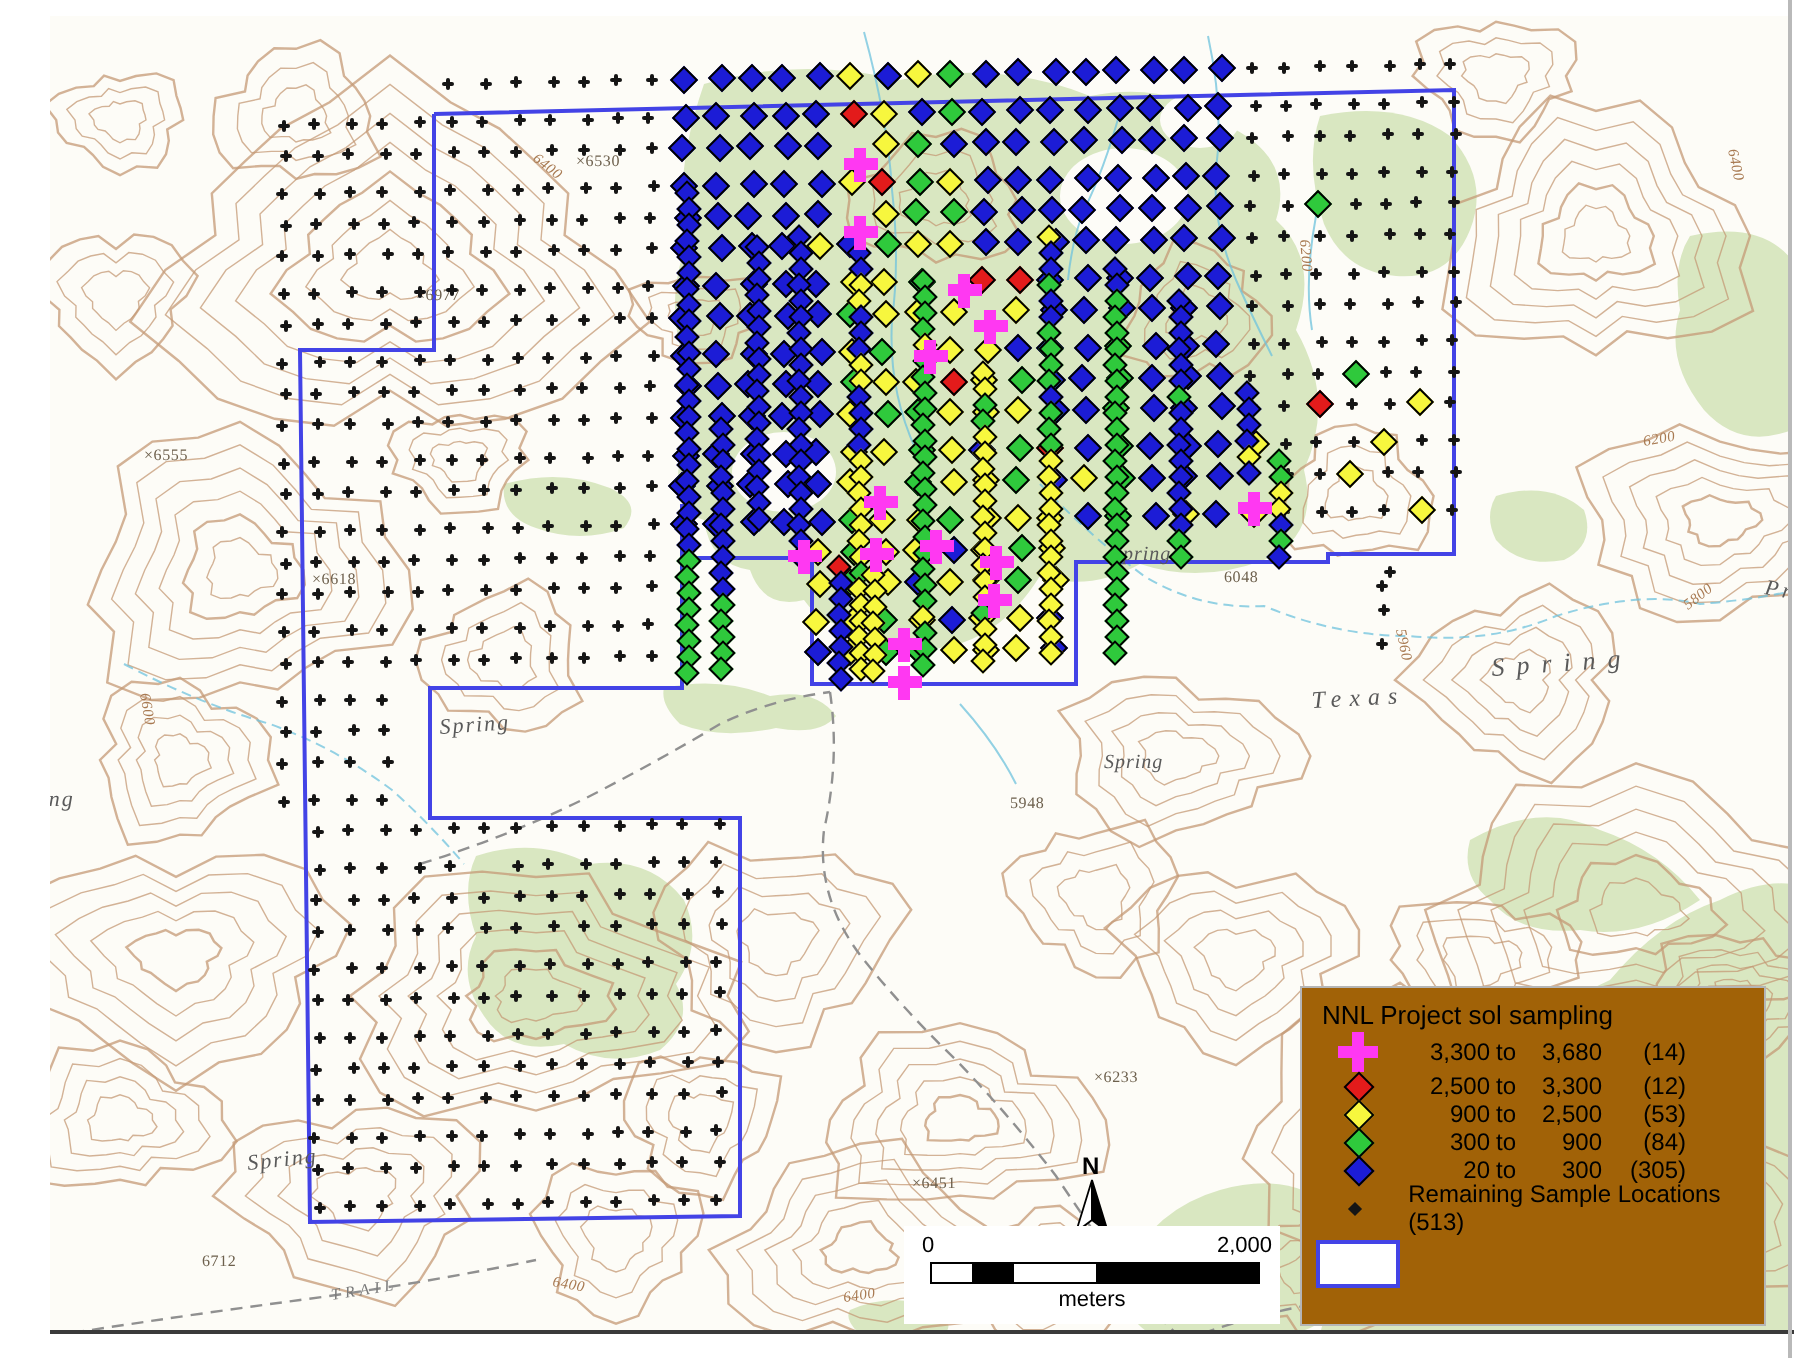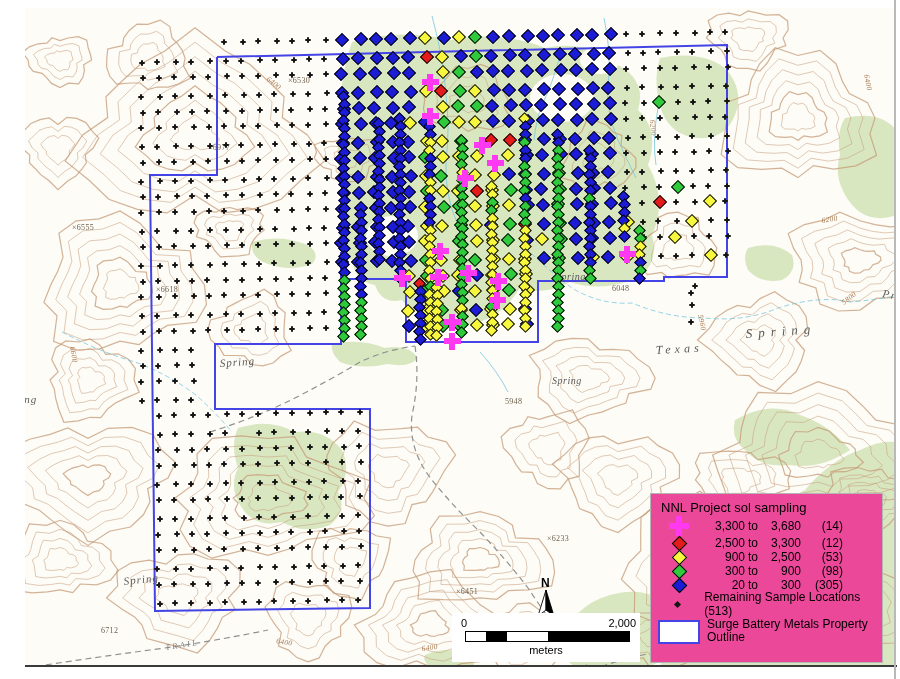--- a/index.html
+++ b/index.html
@@ -15,21 +15,21 @@
   
   .kdot{position:absolute;width:6px;height:6px;}
   .kdot::before{content:"";position:absolute;left:0;top:2px;width:6px;height:2px;background:#151515;border-radius:1px;}
   .kdot::after{content:"";position:absolute;left:2px;top:0;width:2px;height:6px;background:#151515;border-radius:1px;}
   .dia{position:absolute;border:1px solid #000;transform:rotate(45deg);}
   .mcross{position:absolute;width:17px;height:17px;}
   .mcross::before{content:"";position:absolute;left:0;top:5.8px;width:17px;height:5.4px;background:var(--mc,#ff38f2);}
   .mcross::after{content:"";position:absolute;left:5.8px;top:0;width:5.4px;height:17px;background:var(--mc,#ff38f2);}
 
   
-  #legend{position:absolute;left:650px;top:493px;width:231px;height:168px;background:#ec4899;
+  #legend{position:absolute;left:650px;top:493px;width:231px;height:168px;background:#a16207;
           border:1px solid #b5b5b5;font-size:12px;color:#000;}
   #legend .ltitle{font-size:13px;margin:6px 0 1px 10px;}
   #legend .lsub{font-size:12px;margin:0 0 4px 10px;}
   .lrow{display:flex;align-items:center;height:14px;}
   .lrow.first{height:20px;}
   .licon{width:56px;display:flex;justify-content:center;align-items:center;}
   .llo{width:38px;text-align:right;}
   .lto{width:16px;text-align:center;}
   .lhi{width:40px;text-align:right;}
   .lcount{width:42px;text-align:right;}
@@ -1340,21 +1340,21 @@
           <span class="lhi">2,500</span>
           <span class="lcount">(53)</span>
         </div>
         <div class="lrow">
           <span class="licon">
             <span class="legdia" style="background: rgb(47, 201, 60);"></span>
           </span>
           <span class="llo">300</span>
           <span class="lto">to</span>
           <span class="lhi">900</span>
-          <span class="lcount">(98)</span>
+          <span class="lcount">(84)</span>
         </div>
         <div class="lrow">
           <span class="licon">
             <span class="legdia" style="background: rgb(28, 28, 214);"></span>
           </span>
           <span class="llo">20</span>
           <span class="lto">to</span>
           <span class="lhi">300</span>
           <span class="lcount">(305)</span>
         </div>
@@ -1362,22 +1362,18 @@
     <div class="lremain">
       <span class="licon">
           <span class="legkdot"></span>
         </span>
       <span>Remaining Sample Locations (513)</span>
     </div>
     <div class="loutline">
       <span class="licon">
           <span class="lrect"></span>
         </span>
-      <span class="ltext">
-        <span>Surge Battery Metals Property</span><br>
-        <span>Outline</span>
-      </span>
     </div>
   </div>
 
   <div id="frame-bottom"></div>
   <div id="frame-right"></div>
 </div>
 
 </body></html>

